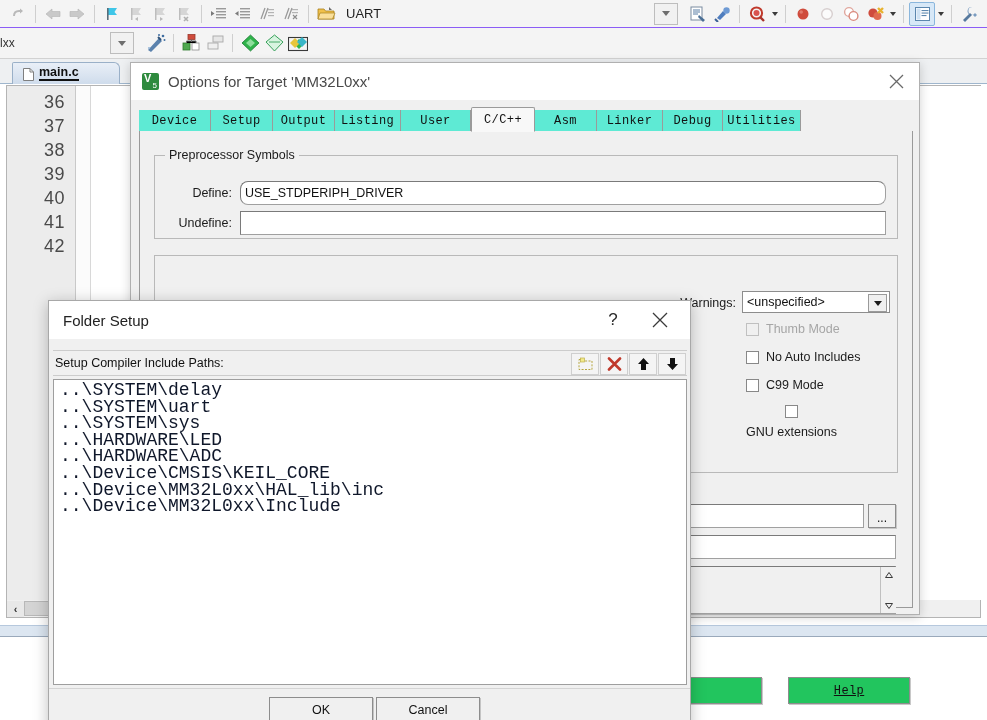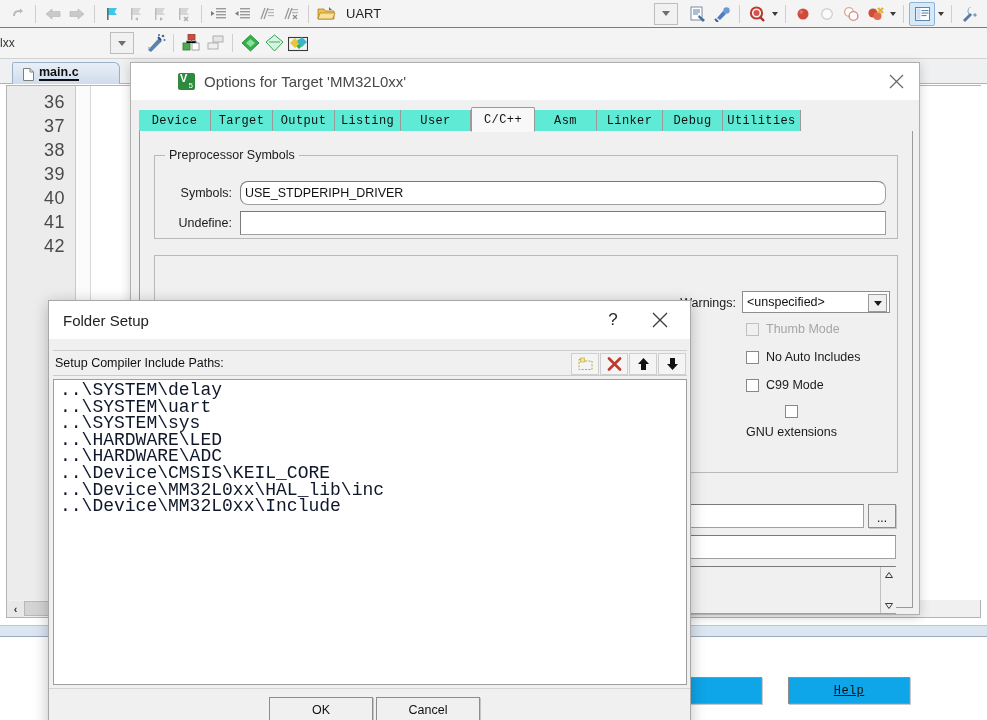--- a/index.html
+++ b/index.html
@@ -139,21 +139,20 @@
   .options-dialog {
     position: absolute; left: 130px; top: 62px; width: 790px; height: 553px;
     background: #f0f0f0; border: 1px solid #b0b0b0;
     box-shadow: 0 2px 10px rgba(0,0,0,0.18);
     box-sizing: border-box;
   }
   .options-titlebar {
     position: absolute; left: 0; top: 0; width: 100%; height: 37px;
     background: #ffffff; display: flex; align-items: center;
     box-sizing: border-box;
-    padding-left: 36px;
   }
   .keil-logo {
     width: 17px; height: 17px; margin-left: 11px; flex: 0 0 auto;
     background: #2e8b3e; border-radius: 2px; position: relative;
   }
   .keil-logo::before {
     content: "V"; position: absolute; left: 2px; top: -1px;
     color: #fff; font-size: 11px; font-weight: bold;
     font-family: "Liberation Sans", sans-serif;
   }
@@ -244,21 +243,21 @@
     font-family: "Liberation Sans", sans-serif;
   }
   .chk-box {
     width: 13px; height: 13px; background: #fff; border: 1px solid #888;
     box-sizing: border-box; flex: 0 0 auto;
   }
   .chk-row.dis { color: #a6a6a6; }
   .chk-row.dis .chk-box { background: #f0f0f0; border-color: #c0c0c0; }
 
   .btn {
-    position: absolute; background: #0ea5e9; border: 1px solid #8d8d8d;
+    position: absolute; background: #22c55e; border: 1px solid #8d8d8d;
     box-shadow: 1px 1px 0 #c8c8c8;
     box-sizing: border-box;
     display: flex; align-items: center; justify-content: center;
     font-family: "Liberation Mono", monospace; font-size: 12px; color: #111;
     letter-spacing: 0.4px;
     text-decoration: underline;
   }
   .btn-dots {
     position: absolute; background: #f0f0f0; border: 1px solid #8d8d8d;
     box-shadow: 1px 1px 0 #c8c8c8; box-sizing: border-box;
@@ -627,37 +626,37 @@
       <span class="opt-close">
         <svg width="15" height="15" viewBox="0 0 15 15">
             <path d="M1 1 L14 14 M14 1 L1 14" stroke="#6a6a6a" stroke-width="1.3"></path>
           </svg>
       </span>
     </div>
 
     <div class="opt-tabstrip">
       <div class="opt-tab-underline"></div>
       <div class="opt-tab" style="left:0px;   width:72px">Device</div>
-      <div class="opt-tab" style="left:72px;  width:62px">Target</div>
+      <div class="opt-tab" style="left:72px;  width:62px">Setup</div>
       <div class="opt-tab" style="left:134px; width:62px">Output</div>
       <div class="opt-tab" style="left:196px; width:66px">Listing</div>
       <div class="opt-tab" style="left:262px; width:70px">User</div>
       <div class="opt-tab active" style="left:332px; width:64px">C/C++</div>
       <div class="opt-tab" style="left:396px; width:62px" style2="">Asm</div>
       <div class="opt-tab" style="left:458px; width:66px">Linker</div>
       <div class="opt-tab" style="left:524px; width:60px">Debug</div>
       <div class="opt-tab" style="left:584px; width:78px">Utilities</div>
     </div>
 
     <div class="opt-body">
 
       <div class="groupbox" style="left:14px; top:24px; width:744px; height:84px;">
         <span class="groupbox-title">Preprocessor Symbols</span>
       </div>
-      <span class="fld-label" style="left:30px; top:55px; width:62px;">Symbols:</span>
+      <span class="fld-label" style="left:30px; top:55px; width:62px;">Define:</span>
       <div class="textbox" style="left:100px; top:50px; width:646px; height:24px;border-radius:8px;">USE_STDPERIPH_DRIVER</div>
       <span class="fld-label" style="left:24px; top:85px; width:68px;">Undefine:</span>
       <div class="textbox" style="left:100px; top:80px; width:646px; height:24px;"></div>
 
       <div class="groupbox" style="left:14px; top:124px; width:744px; height:218px;"></div>
 
       <span class="fld-label" style="left:528px; top:165px; width:68px;">Warnings:</span>
       <div class="combobox" style="left:602px; top:160px; width:148px; height:22px;">
         <span>&lt;unspecified&gt;</span>
         <span class="combo-arrow"></span>

